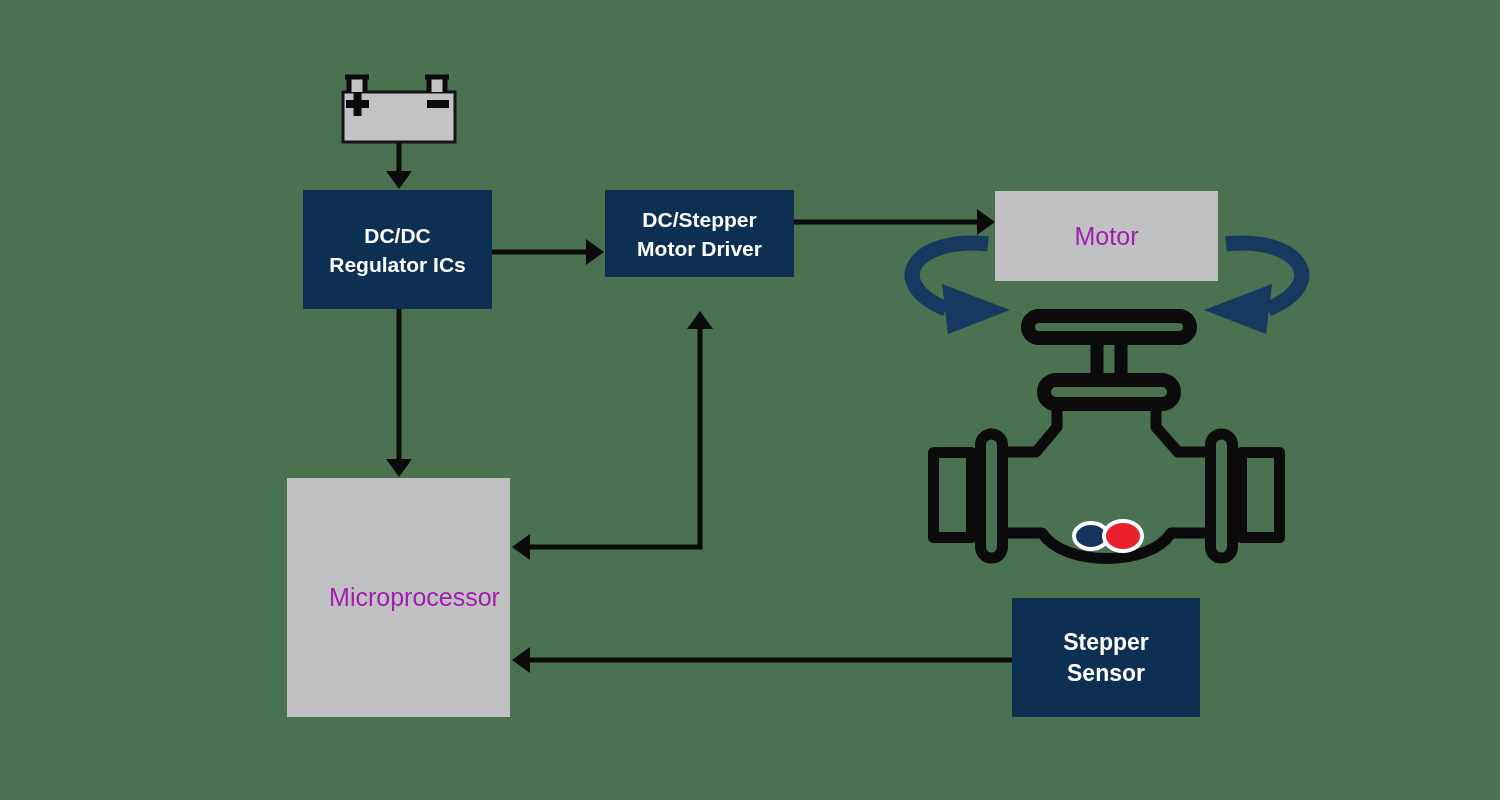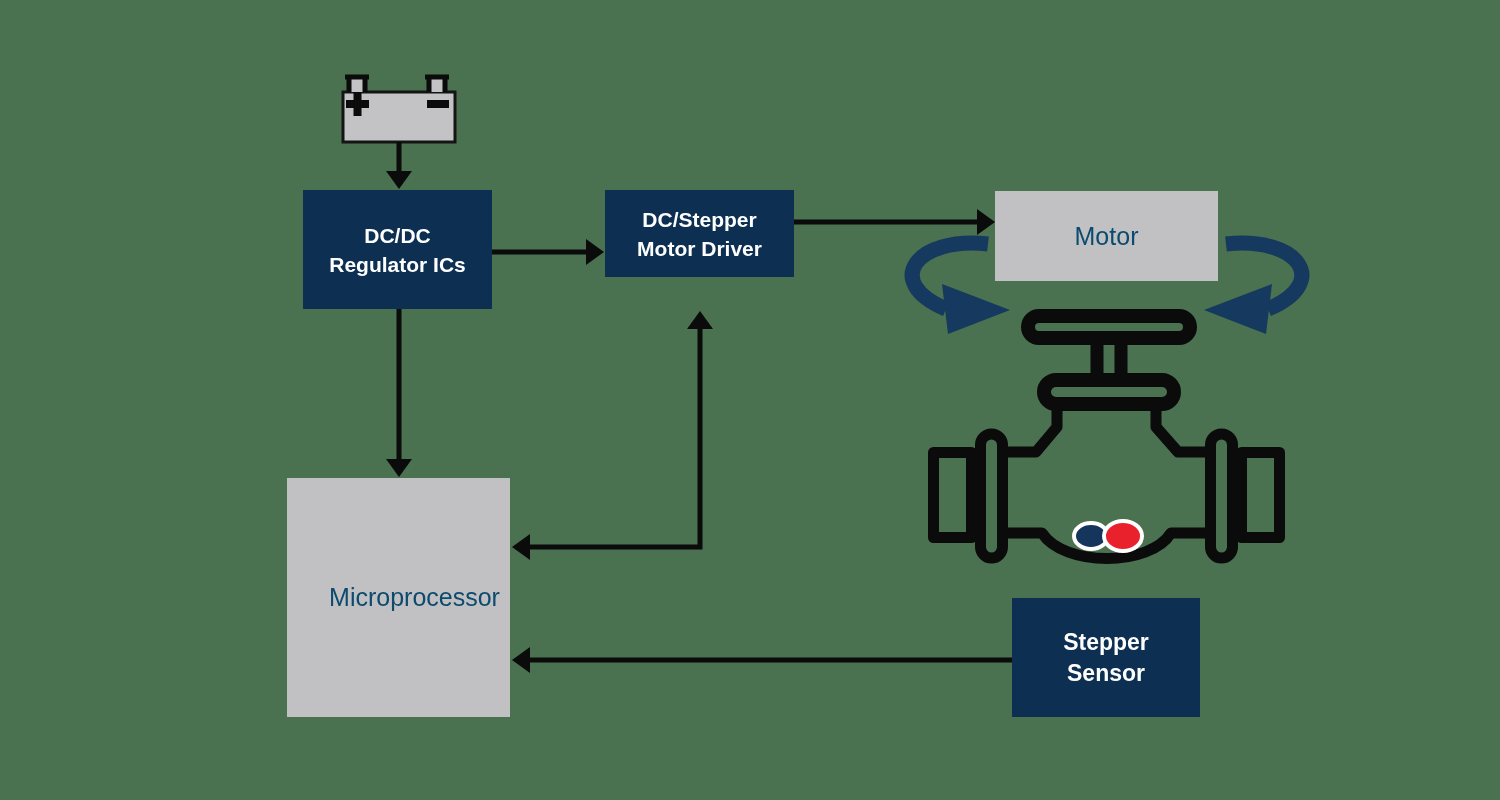--- a/index.html
+++ b/index.html
@@ -10,21 +10,21 @@
     position:relative;
   }
   .stage{position:absolute;left:0;top:0;width:1500px;height:800px;}
   svg.layer{position:absolute;left:0;top:0;}
   .node{
     position:absolute;display:flex;flex-direction:column;
     align-items:center;justify-content:center;text-align:center;
     box-sizing:border-box;
   }
   .navy{background:#0c2f52;color:#ffffff;font-weight:bold;font-size:21px;line-height:29px;}
-  .gray{background:#c1c1c3;color:#0c4a6e;font-weight:normal;font-size:25px;}
+  .gray{background:#c1c1c3;color:#a21caf;font-weight:normal;font-size:25px;}
   .node-dcdc{left:303px;top:190px;width:189px;height:119px;}
   .node-stepper{left:605px;top:190px;width:189px;height:87px;}
   .node-motor{left:995px;top:191px;width:223px;height:90px;}
   .node-micro{left:287px;top:478px;width:223px;height:239px;padding-left:32px;}
   .node-sensor{left:1012px;top:598px;width:188px;height:119px;font-size:23px;line-height:31px;}
 </style>
 </head>
 <body>
 
 <div class="stage">

